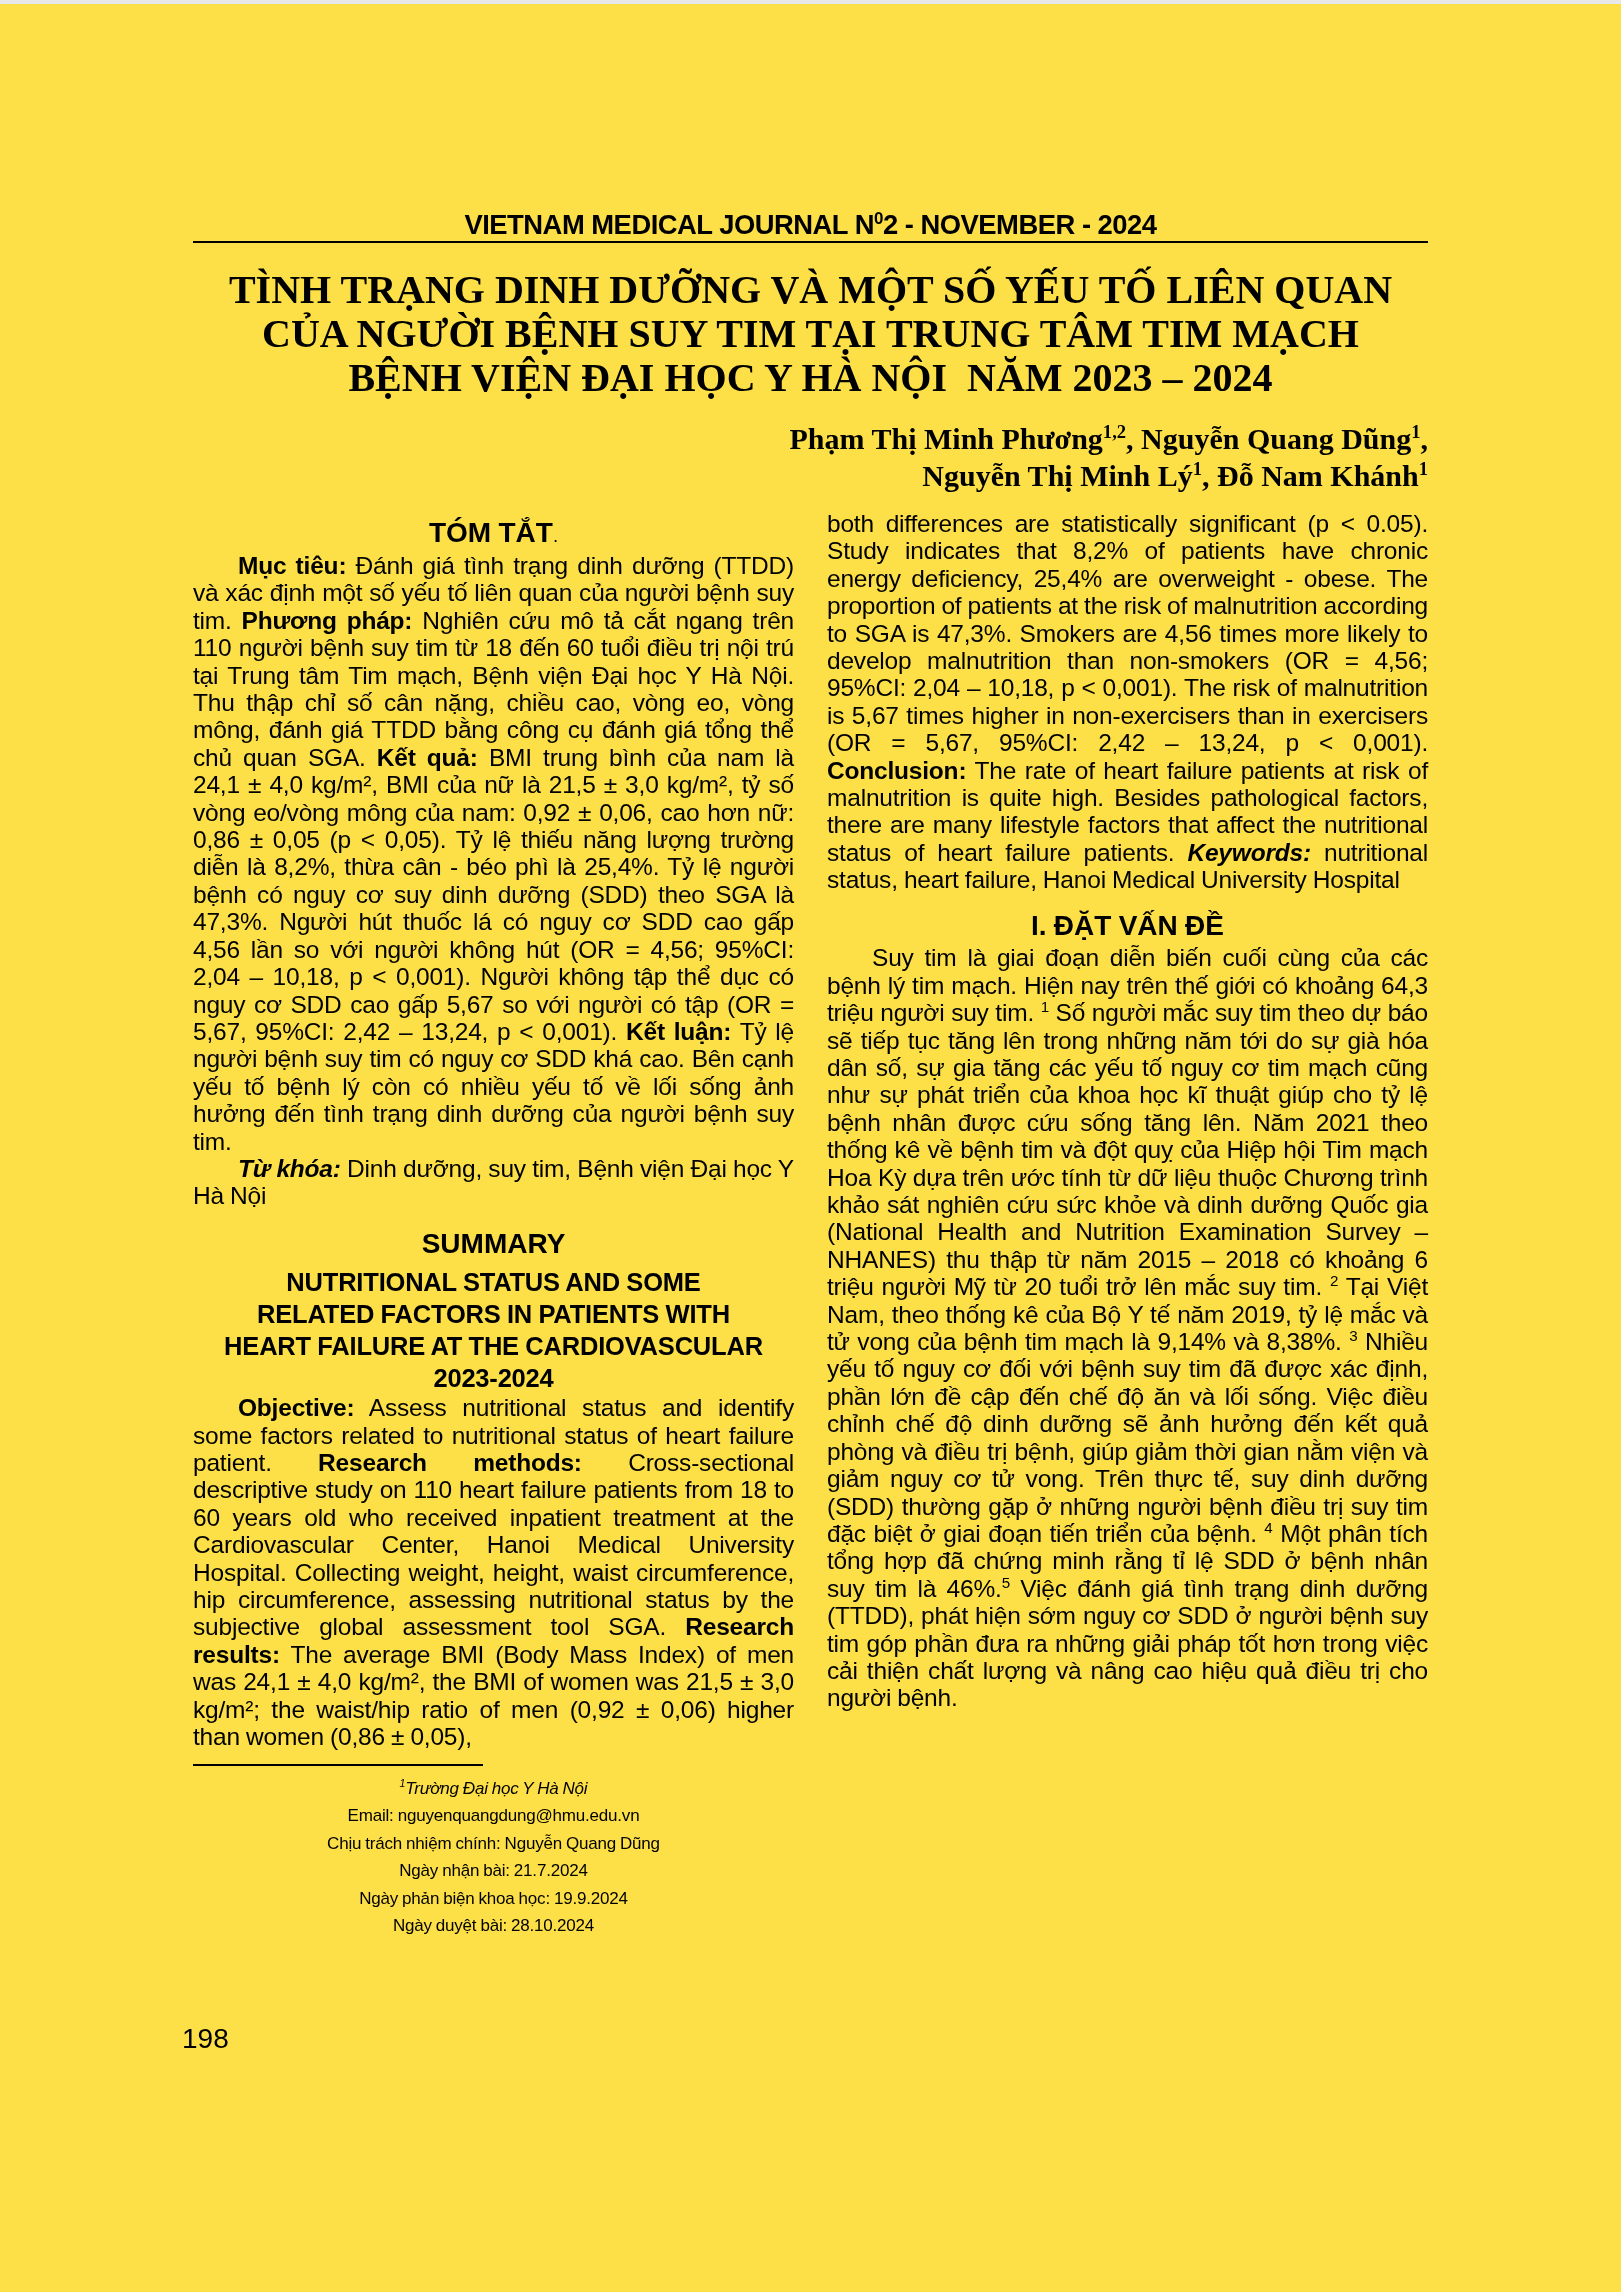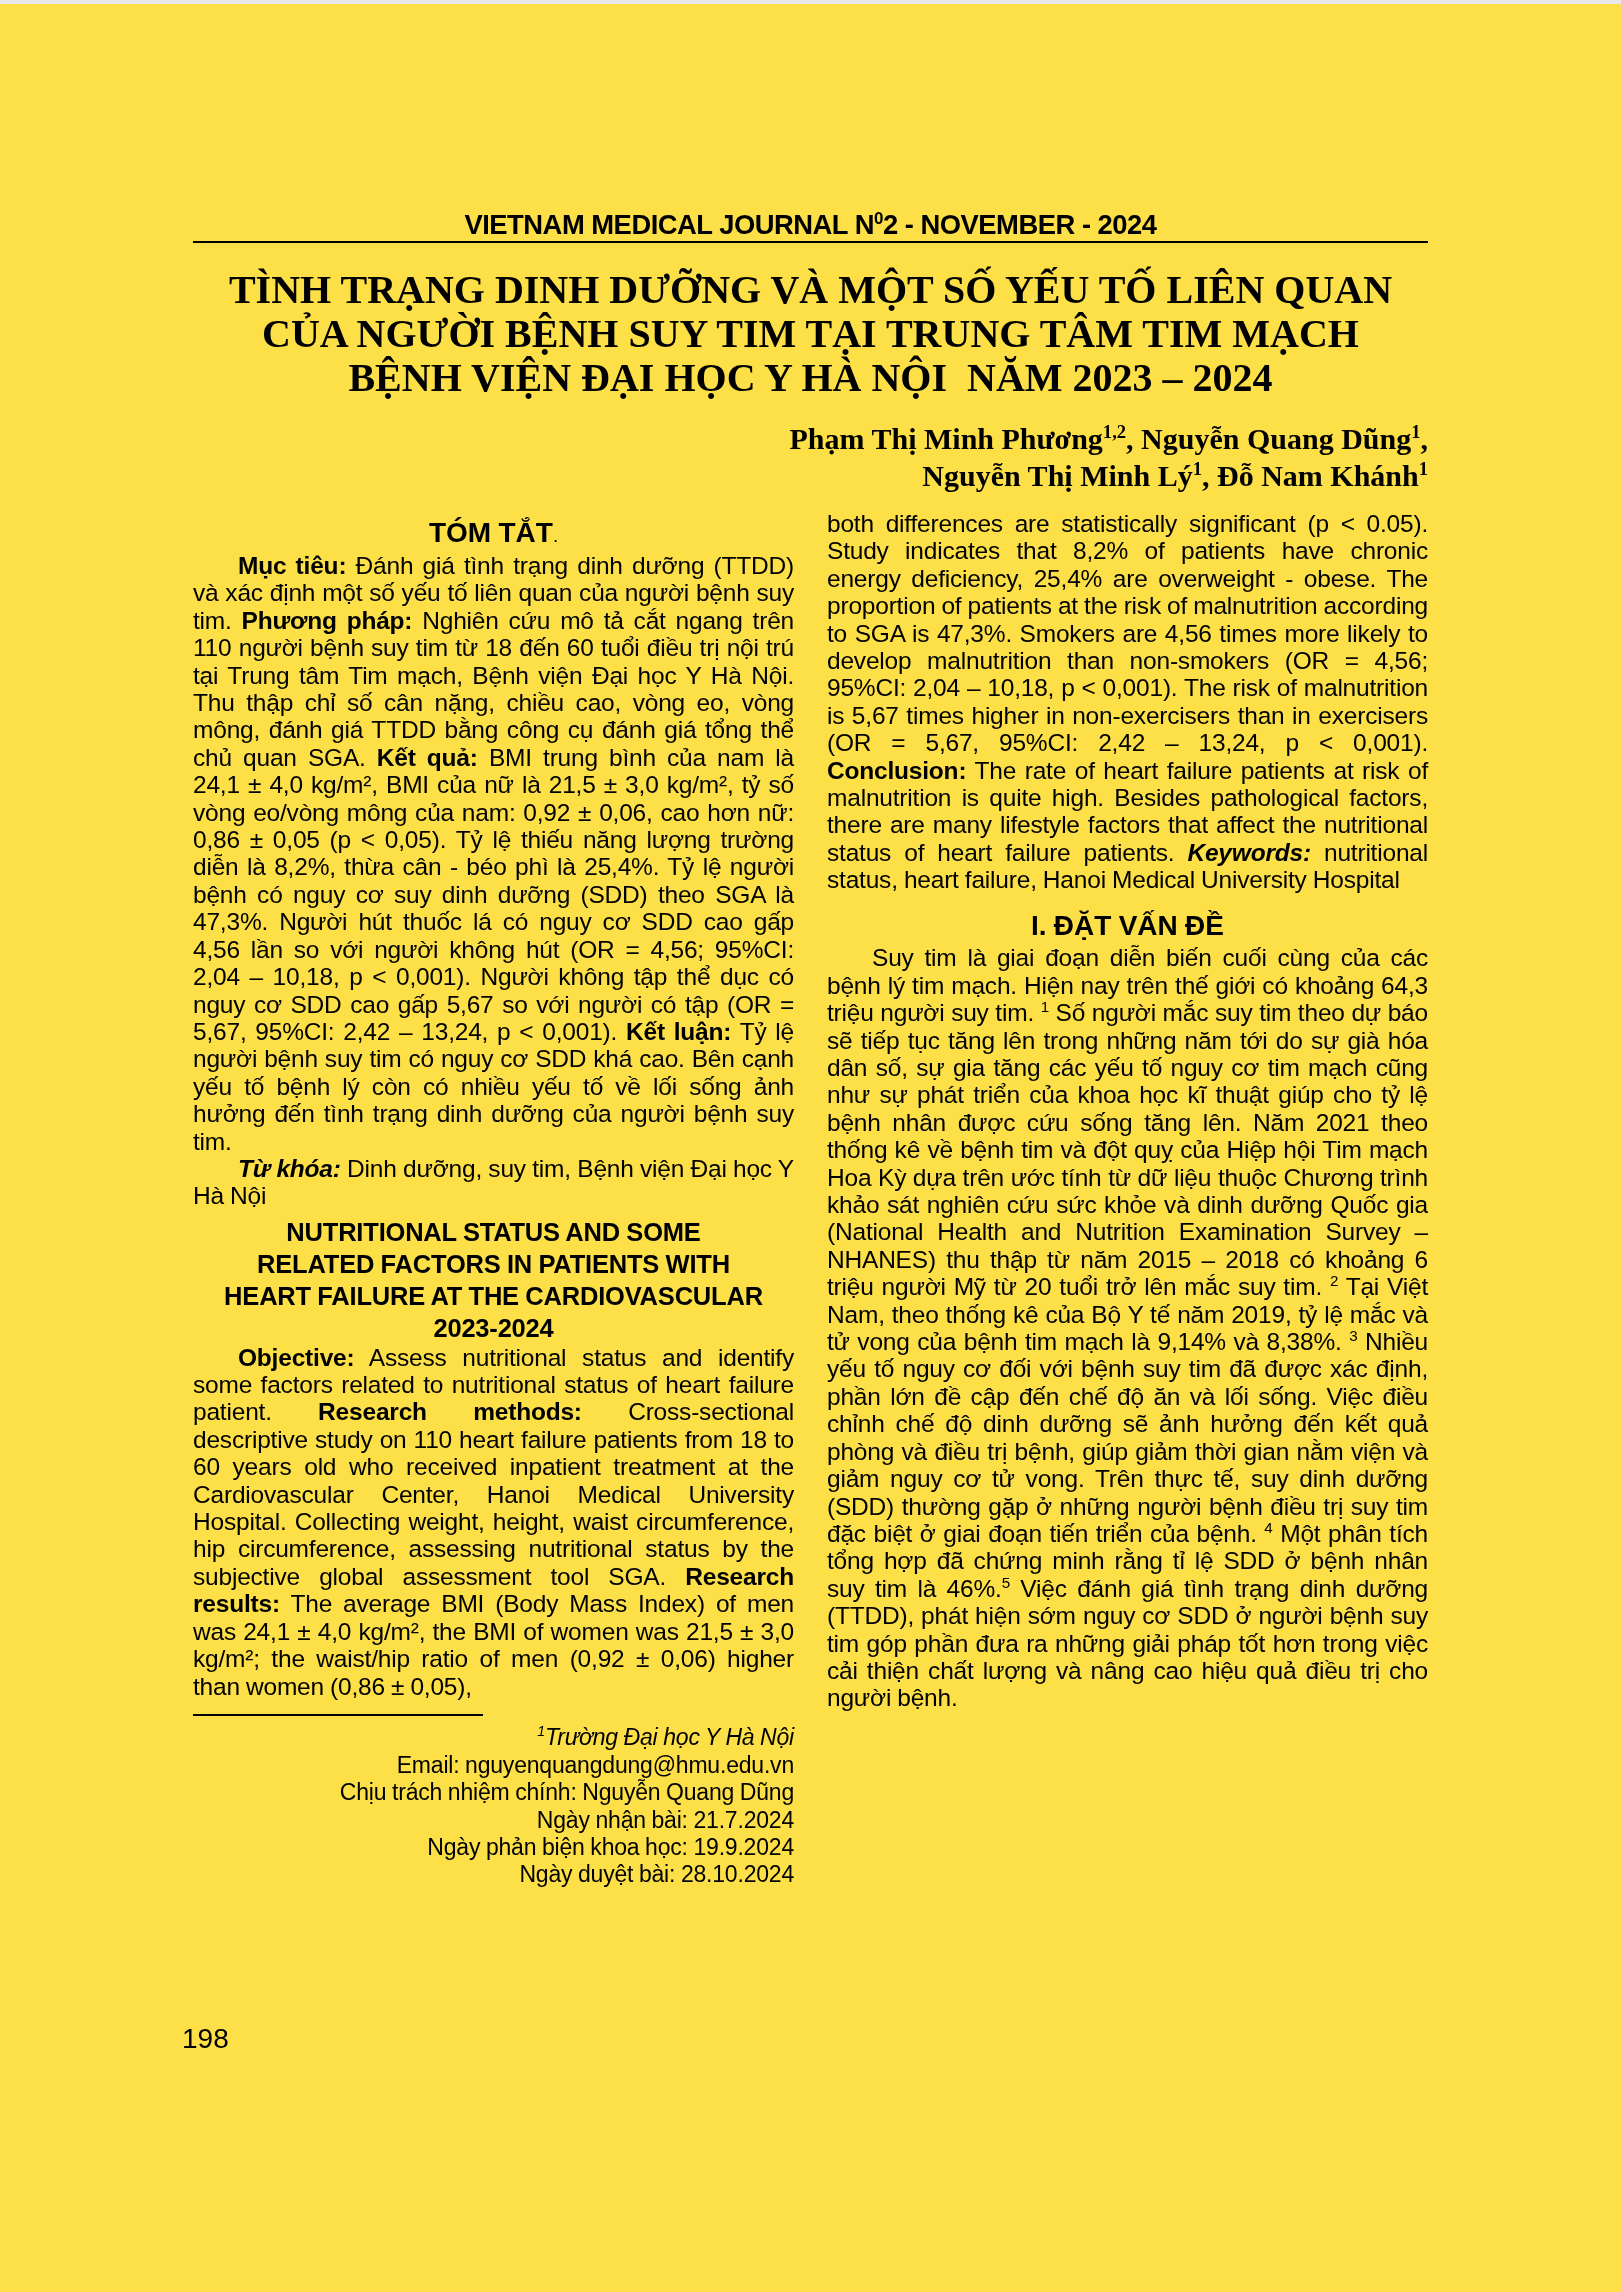--- a/index.html
+++ b/index.html
@@ -55,21 +55,21 @@
     text-align: center; letter-spacing: 0; text-indent: 0;
   }
   .sec-heading .dot { font-weight: 400; font-size: 18.6px; }
   .summary-heading { margin-top: 17.6px; }
   .summary-title {
     margin: 5.9px 0 0 0; font-weight: 700; font-size: 25.5px; line-height: 32px;
     text-align: center; text-indent: 0;
   }
   .intro-heading { margin-top: 15.7px; margin-bottom: 2px; }
 
-  .fn { margin-top: 13.7px; font-size: 23px; line-height: 27.4px; text-align: right; }
+  .fn { margin-top: 13.7px; font-size: 17px; line-height: 27.4px; text-align: center; }
   .fn-rule { width: 290px; border-top: 2px solid #000; margin: 0 0 8.8px 0; }
   .fn-line { margin: 0; }
   .fn-aff { font-style: italic; }
 
   .page-num { position: absolute; left: 182px; top: 2019px; font-size: 28px; }
 </style>
 </head>
 <body>
 
 <div class="page">
@@ -88,20 +88,21 @@
     <div><span>Nguyễn Thị Minh Lý</span><sup>1</sup><span>, Đỗ Nam Khánh</span><sup>1</sup></div>
   </div>
 
   <div class="col col-left">
     <h2 class="sec-heading"><span>TÓM TẮT</span><span class="dot">.</span></h2>
 
     <p class="para ind"><b>Mục tiêu:</b><span> Đánh giá tình trạng dinh dưỡng (TTDD) và xác định một số yếu tố liên quan của người bệnh suy tim. </span><b>Phương pháp:</b><span> Nghiên cứu mô tả cắt ngang trên 110 người bệnh suy tim từ 18 đến 60 tuổi điều trị nội trú tại Trung tâm Tim mạch, Bệnh viện Đại học Y Hà Nội. Thu thập chỉ số cân nặng, chiều cao, vòng eo, vòng mông, đánh giá TTDD bằng công cụ đánh giá tổng thể chủ quan SGA. </span><b>Kết quả:</b><span> BMI trung bình của nam là 24,1 ± 4,0 kg/m²,  BMI của nữ là 21,5 ± 3,0 kg/m², tỷ số vòng eo/vòng mông của nam: 0,92 ± 0,06, cao hơn nữ: 0,86 ± 0,05 (p &lt; 0,05). Tỷ lệ thiếu năng lượng trường diễn là 8,2%, thừa cân - béo phì là 25,4%. Tỷ lệ người bệnh có nguy cơ suy dinh dưỡng (SDD) theo SGA là 47,3%. Người hút thuốc lá có nguy cơ SDD cao gấp 4,56 lần so với người không hút (OR = 4,56; 95%CI: 2,04 – 10,18, p &lt; 0,001). Người không tập thể dục có nguy cơ SDD cao gấp 5,67 so với người có tập (OR = 5,67, 95%CI: 2,42 – 13,24, p &lt; 0,001). </span><b>Kết luận:</b><span> Tỷ lệ người bệnh suy tim có nguy cơ SDD khá cao. Bên cạnh yếu tố bệnh lý còn có nhiều yếu tố về lối sống ảnh hưởng đến tình trạng dinh dưỡng của người bệnh suy tim.</span></p>
 
     <p class="para ind"><span class="bi">Từ khóa:</span><span> Dinh dưỡng, suy tim, Bệnh viện Đại học Y Hà Nội</span></p>
 
+    <h2 class="sec-heading summary-heading">SUMMARY</h2>
 
     <p class="para summary-title">
       <span style="display:block">NUTRITIONAL STATUS AND SOME</span>
       <span style="display:block">RELATED FACTORS IN PATIENTS WITH</span>
       <span style="display:block">HEART FAILURE AT THE CARDIOVASCULAR</span>
       <span style="display:block">2023-2024</span>
     </p>
 
     <p class="para ind"><b>Objective:</b><span> Assess nutritional status and identify some factors related to nutritional status of heart failure patient. </span><b>Research methods:</b><span> Cross-sectional descriptive study on 110 heart failure patients from 18 to 60 years old who received inpatient treatment at the Cardiovascular Center, Hanoi Medical University Hospital. Collecting weight, height, waist circumference, hip circumference, assessing nutritional status by the subjective global assessment tool SGA. </span><b>Research results:</b><span> The average BMI (Body Mass Index) of men was 24,1 ± 4,0 kg/m², the BMI of women was 21,5 ± 3,0 kg/m²; the waist/hip ratio of men (0,92 ± 0,06) higher than women (0,86 ± 0,05),</span></p>
 

